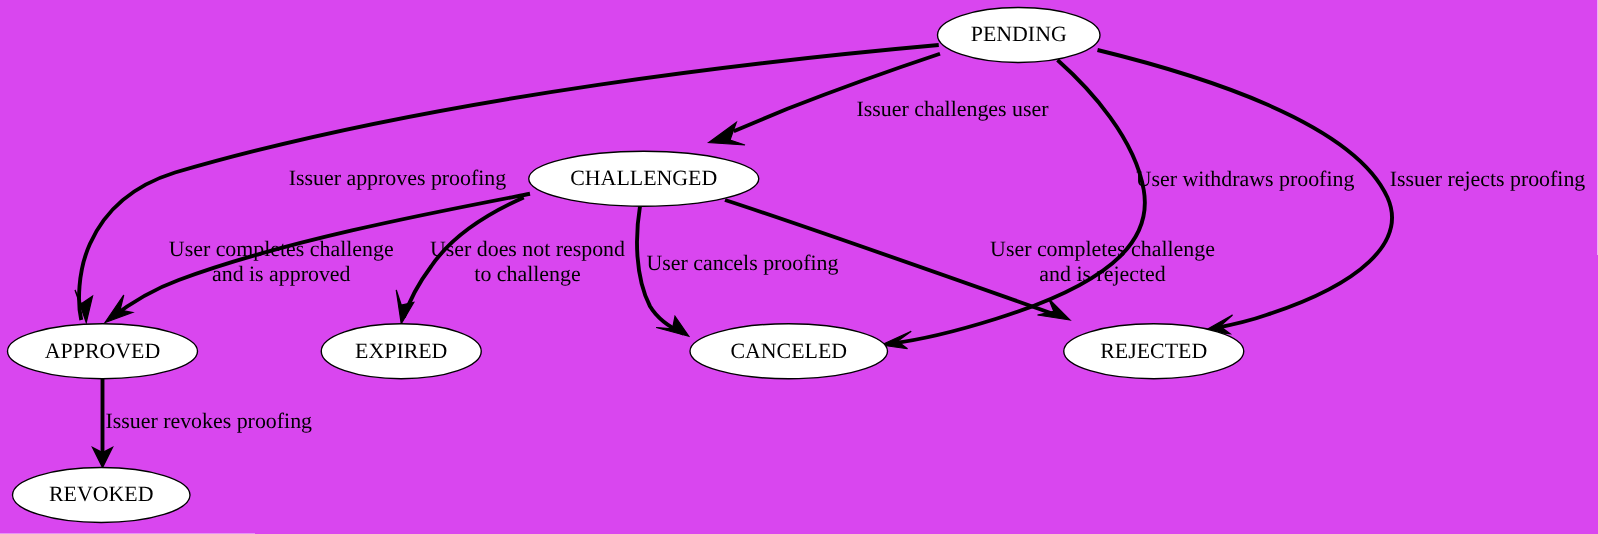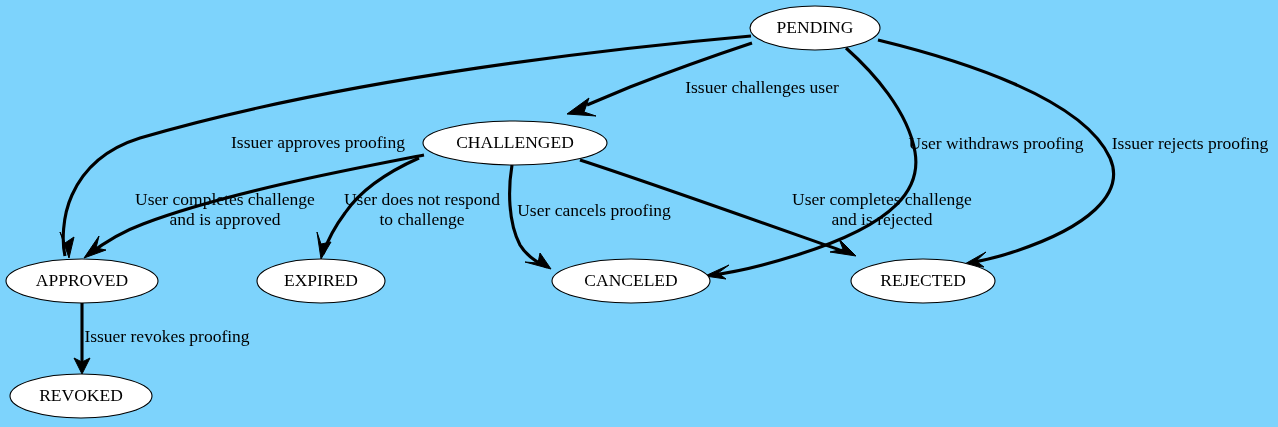--- a/index.html
+++ b/index.html
@@ -4,21 +4,21 @@
 <style>
   html, body {
     margin: 0;
     padding: 0;
     background: #ffffff;
   }
   #diagram-root {
     position: relative;
     width: 1278px;
     height: 427px;
-    background: #7dd3fc;
+    background: #d946ef;
     font-family: "Liberation Serif", "DejaVu Serif", serif;
     overflow: hidden;
   }
   svg#graph {
     display: block;
     width: 1278px;
     height: 427px;
   }
   .node-ellipse {
     fill: #ffffff;

